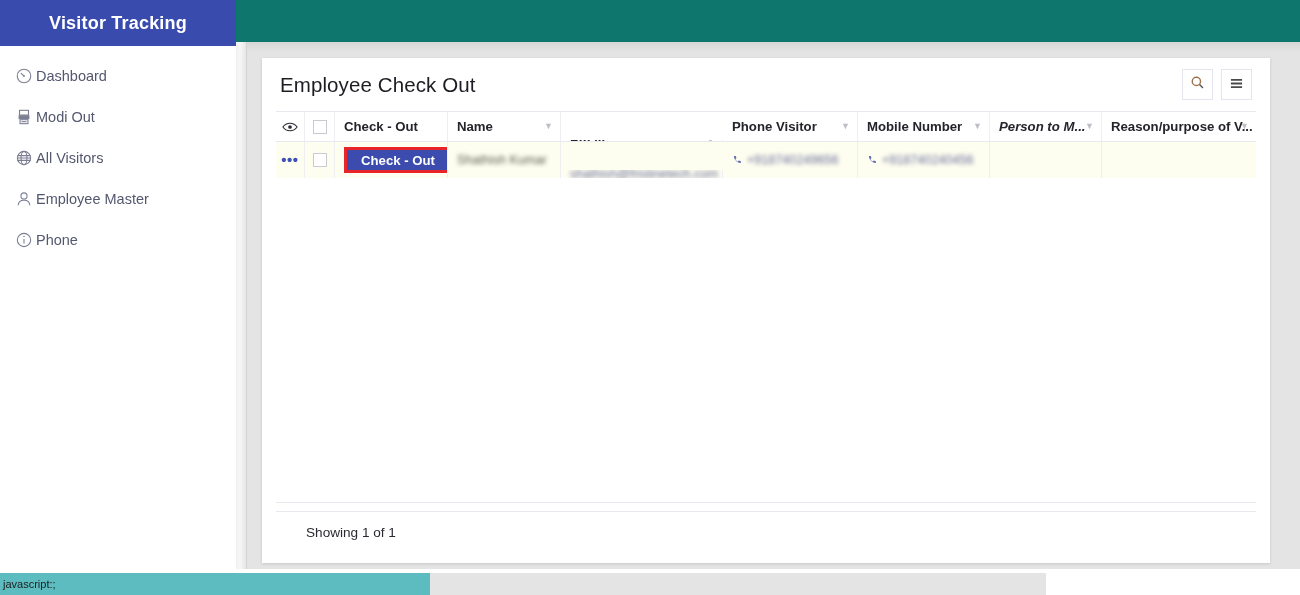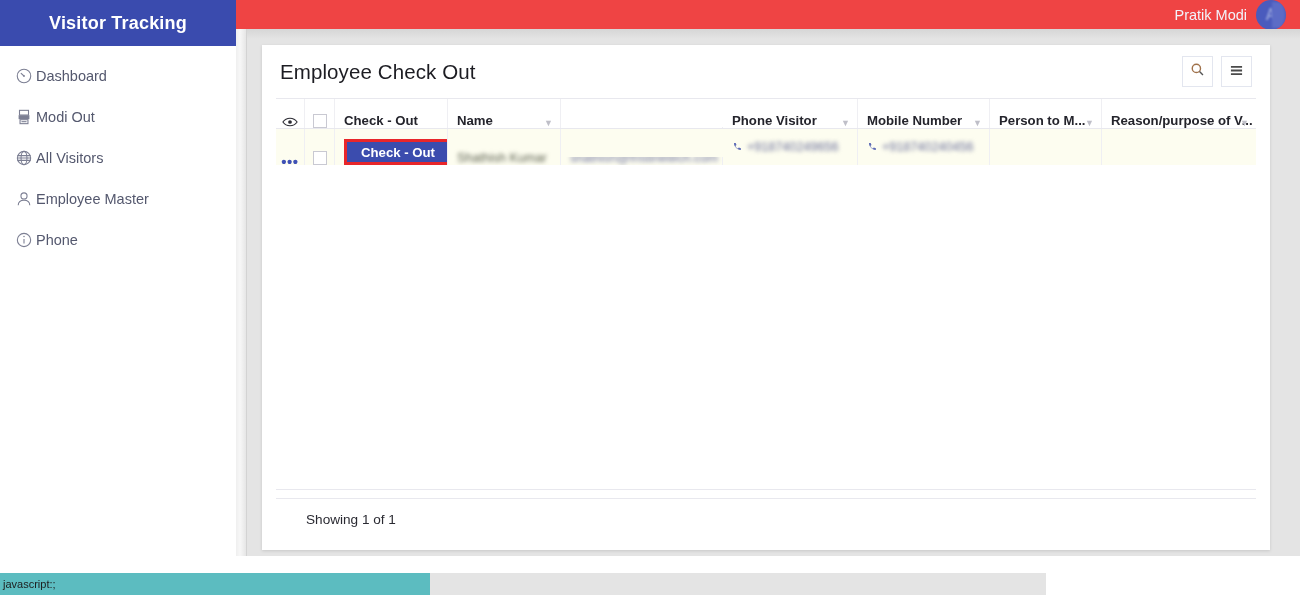--- a/index.html
+++ b/index.html
@@ -13,22 +13,22 @@
   .app {
     position: relative;
     width: 1300px; height: 595px;
     background: #ffffff;
   }
 
   
   .topbar {
     position: absolute; top: 0; left: 0;
     width: 1300px; height: 46px;
-    background: #ef4444;
-    display: flex; align-items: flex-start;
+    background: #0f766e;
+    display: flex; align-items: center;
   }
   .brand-block {
     width: 236px; height: 46px;
     background: #3a4bae;
     display: flex; align-items: center; justify-content: center;
   }
   .brand-title {
     color: #ffffff;
     font-size: 18px;
     font-weight: 600;
@@ -90,21 +90,21 @@
     flex: 0 0 20px;
   }
   .nav-icon svg { display: block; }
   .nav-label {
     font-size: 14.5px;
     color: #54586e;
   }
 
   
   .content-wrap {
-    position: absolute; top: 29px; left: 236px;
+    position: absolute; top: 42px; left: 236px;
     width: 1064px; height: 527px;
     background: #e2e2e2;
     background: linear-gradient(180deg,#d6d6d6 0%, #e4e4e4 10px, #e4e4e4 100%);
   }
   
   .vtrack {
     position: absolute; top: 0; left: 0;
     width: 11px; height: 527px;
     background: linear-gradient(90deg,#efefef 0%, #f7f7f7 40%, #e6e6e6 100%);
     border-right: 1px solid #d3d3d3;
@@ -157,21 +157,21 @@
     height: 30px;
     border-bottom: 1px solid #e8e8ee;
     background: #ffffff;
   }
   .tbl-body-row {
     height: 37px;
     background: #fdfdf0;
     border-bottom: 1px solid #ececec;
   }
   .th, .td {
-    display: flex; align-items: flex-end;
+    display: flex; align-items: center;
     padding: 0 9px;
     border-right: 1px solid #efeff3;
     position: relative;
     overflow: hidden;
     white-space: nowrap;
   }
   .th {
     font-size: 13.2px;
     font-weight: 700;
     color: #24242c;
@@ -182,21 +182,21 @@
     font-size: 9px;
     line-height: 1;
   }
   .c-eye   { flex: 0 0 29px; justify-content: center; padding: 0; }
   .c-chk   { flex: 0 0 30px; justify-content: center; padding: 0; }
   .c-act   { flex: 0 0 113px; }
   .c-name  { flex: 0 0 113px; }
   .c-email { flex: 0 0 162px; margin-top: 28px; }
   .c-phone { flex: 0 0 135px; }
   .c-mob   { flex: 0 0 132px; }
-  .c-pers  { flex: 0 0 112px; }
+  .c-pers  { flex: 0 0 112px; font-style: italic; }
   .c-reas  { flex: 0 0 154px; border-right: none; }
 
   .eye-ico { color: #2b2b33; display:flex; }
   .dots {
     color: #3f51b5;
     font-size: 15px;
     font-weight: 900;
     letter-spacing: .5px;
     line-height: 6px;
   }
@@ -281,26 +281,20 @@
 </style>
 </head>
 <body>
 
 <div class="app">
 
   <div class="topbar">
     <div class="brand-block">
       <span class="brand-title">Visitor Tracking</span>
     </div>
-    <div class="topbar-right">
-      <span class="user-name">Pratik Modi</span>
-      <span class="avatar">
-        <span class="av-glyph">A</span>
-      </span>
-    </div>
   </div>
 
   <div class="sidebar">
 
     <div class="nav-item">
       <span class="nav-icon">
         <svg width="18" height="18" viewBox="0 0 20 20" fill="none" stroke="currentColor" stroke-width="1.2">
           <circle cx="10" cy="10" r="7.5"></circle>
           <path d="M10 10 L6.5 6.8"></path>
           <circle cx="10" cy="10" r="1" fill="currentColor" stroke="none"></circle>

